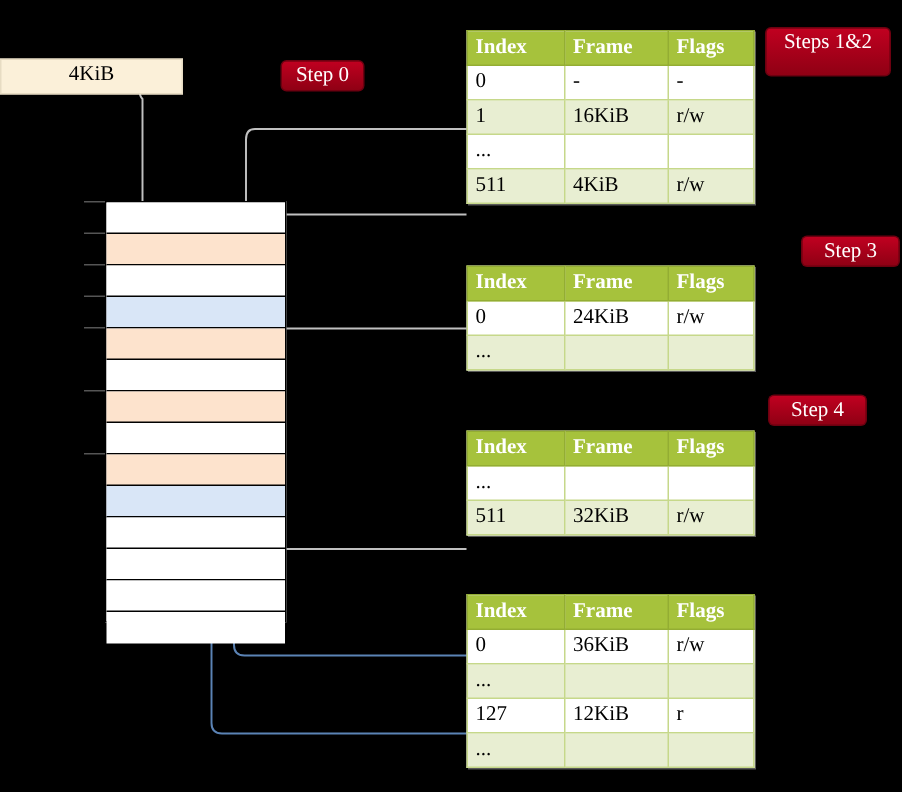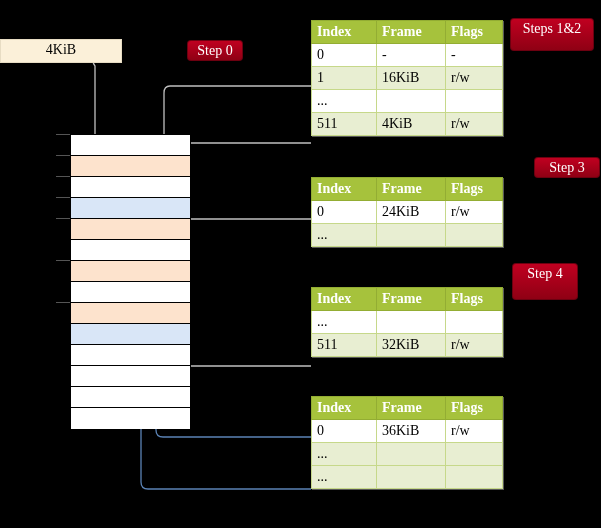--- a/index.html
+++ b/index.html
@@ -157,21 +157,21 @@
 
 <div class="badge" style="left:188px; top:41px; width:54px; height:19px;">
   <span>Step 0</span>
 </div>
 <div class="badge" style="left:511px; top:19px; width:82px; height:31px;">
   <span>Steps 1&amp;2</span>
 </div>
 <div class="badge" style="left:519px; top:158px; width:64px; height:19px;margin-left:16px;">
   <span>Step 3</span>
 </div>
-<div class="badge" style="left:513px; top:264px; width:64px; height:35px;">
+<div class="badge" style="left:513px; top:264px; width:64px; height:19px;">
   <span>Step 4</span>
 </div>
 
 <div id="phys-memory">
   <div class="mem-row white" style="top:0px;"></div>
   <div class="mem-row orange" style="top:21px;"></div>
   <div class="mem-row white" style="top:42px;"></div>
   <div class="mem-row blue" style="top:63px;"></div>
   <div class="mem-row orange" style="top:84px;"></div>
   <div class="mem-row white" style="top:105px;"></div>
@@ -281,19 +281,24 @@
     <tr class="plain">
       <td>0</td>
       <td>36KiB</td>
       <td>r/w</td>
     </tr>
     <tr class="alt">
       <td>...</td>
       <td></td>
       <td></td>
     </tr>
+    <tr class="plain">
+      <td>127</td>
+      <td>12KiB</td>
+      <td>r</td>
+    </tr>
     <tr class="alt">
       <td>...</td>
       <td></td>
       <td></td>
     </tr>
   </tbody>
 </table>
 
 </body></html>

